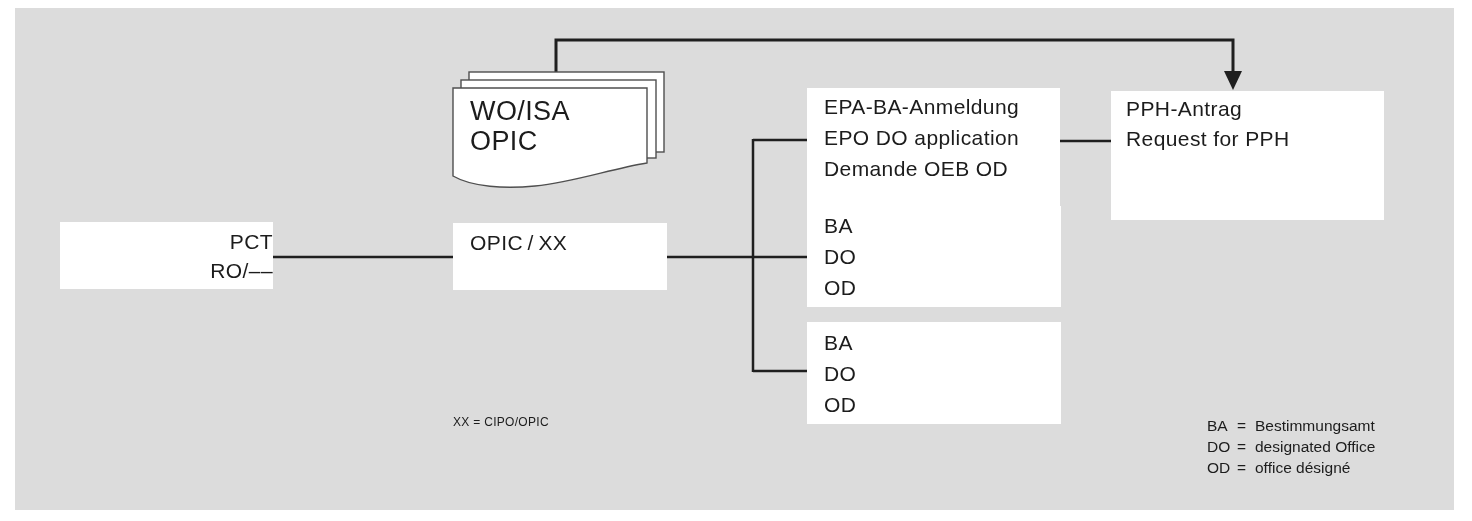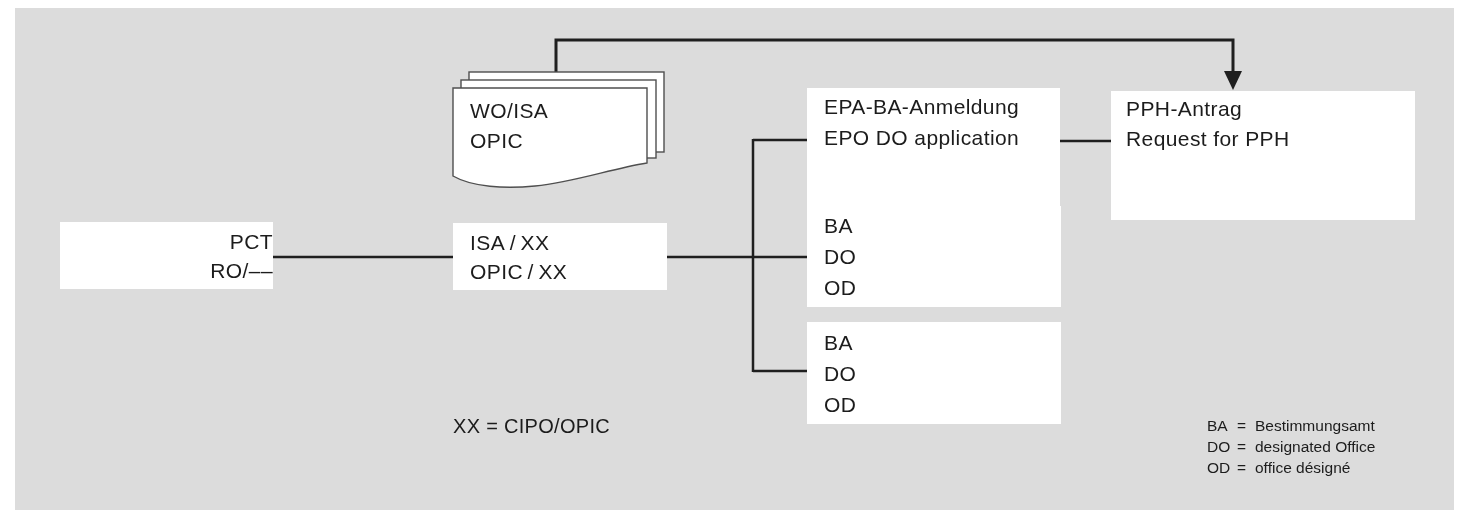--- a/index.html
+++ b/index.html
@@ -16,24 +16,24 @@
   .arrowhead{fill:var(--line);stroke:none;}
   .doc-page{fill:#fff;stroke:var(--doc_outline);stroke-width:1.4;}
   .node{position:absolute;background:var(--box);color:var(--text);
         font-size:21px;line-height:30px;letter-spacing:0.4px;padding:4px 0 0 17px;}
   .node div{white-space:nowrap;}
   .box-pct  {left:60px;  top:222px; width:213px; height:67px; padding-top:5px;line-height:29px;text-align:right;}
   .box-isa  {left:453px; top:223px; width:214px; height:67px; padding-top:5px;line-height:29px;}
   .box-epa  {left:807px; top:88px;  width:253px; height:127px;line-height:31px;padding-top:3px;}
   .box-ba1  {left:807px; top:206px; width:254px; height:101px;line-height:31px;padding-top:4px;}
   .box-ba2  {left:807px; top:322px; width:254px; height:102px;line-height:31px;padding-top:5px;}
-  .box-pph  {left:1111px;top:91px;  width:304px; height:129px;line-height:30px;padding-top:3px;padding-left:15px;}
-  .doc-label{position:absolute;left:470px;top:96px;font-size:21px;line-height:30px;
+  .box-pph  {left:1111px;top:91px;  width:273px; height:129px;line-height:30px;padding-top:3px;padding-left:15px;}
+  .doc-label{position:absolute;left:470px;top:96px;font-size:27px;line-height:30px;
              letter-spacing:0.4px;color:var(--text);background:transparent;}
-  .legend-xx{position:absolute;left:453px;top:415px;font-size:20px;color:var(--text);letter-spacing:0.3px;}
+  .legend-xx{position:absolute;left:453px;top:415px;font-size:12px;color:var(--text);letter-spacing:0.3px;}
   .legend{position:absolute;left:1207px;top:415px;font-size:15.5px;line-height:21px;color:var(--text);}
   .legend-row{display:flex;white-space:nowrap;}
   .legend-abbr{width:30px;}
   .legend-eq{width:18px;}
 </style>
 </head>
 <body>
 
 <div class="page">
   <div class="panel"></div>
@@ -56,27 +56,27 @@
       <path class="doc-page" d="M 453 88 L 647 88 L 647 163 C 610 169 575 182 535 186 C 505 189 472 187 453 176 Z"></path>
     </g>
   </svg>
 
   <div class="node box-pct">
     <div>PCT</div>
     <div>RO/––</div>
   </div>
 
   <div class="node box-isa">
-    <div>ISA / XX</div>
     <div>OPIC / XX</div>
   </div>
 
   <div class="node box-epa">
     <div>EPA-BA-Anmeldung</div>
     <div>EPO DO application</div>
+    <div>Demande OEB OD</div>
   </div>
 
   <div class="node box-ba1">
     <div>BA</div>
     <div>DO</div>
     <div>OD</div>
   </div>
 
   <div class="node box-ba2">
     <div>BA</div>

